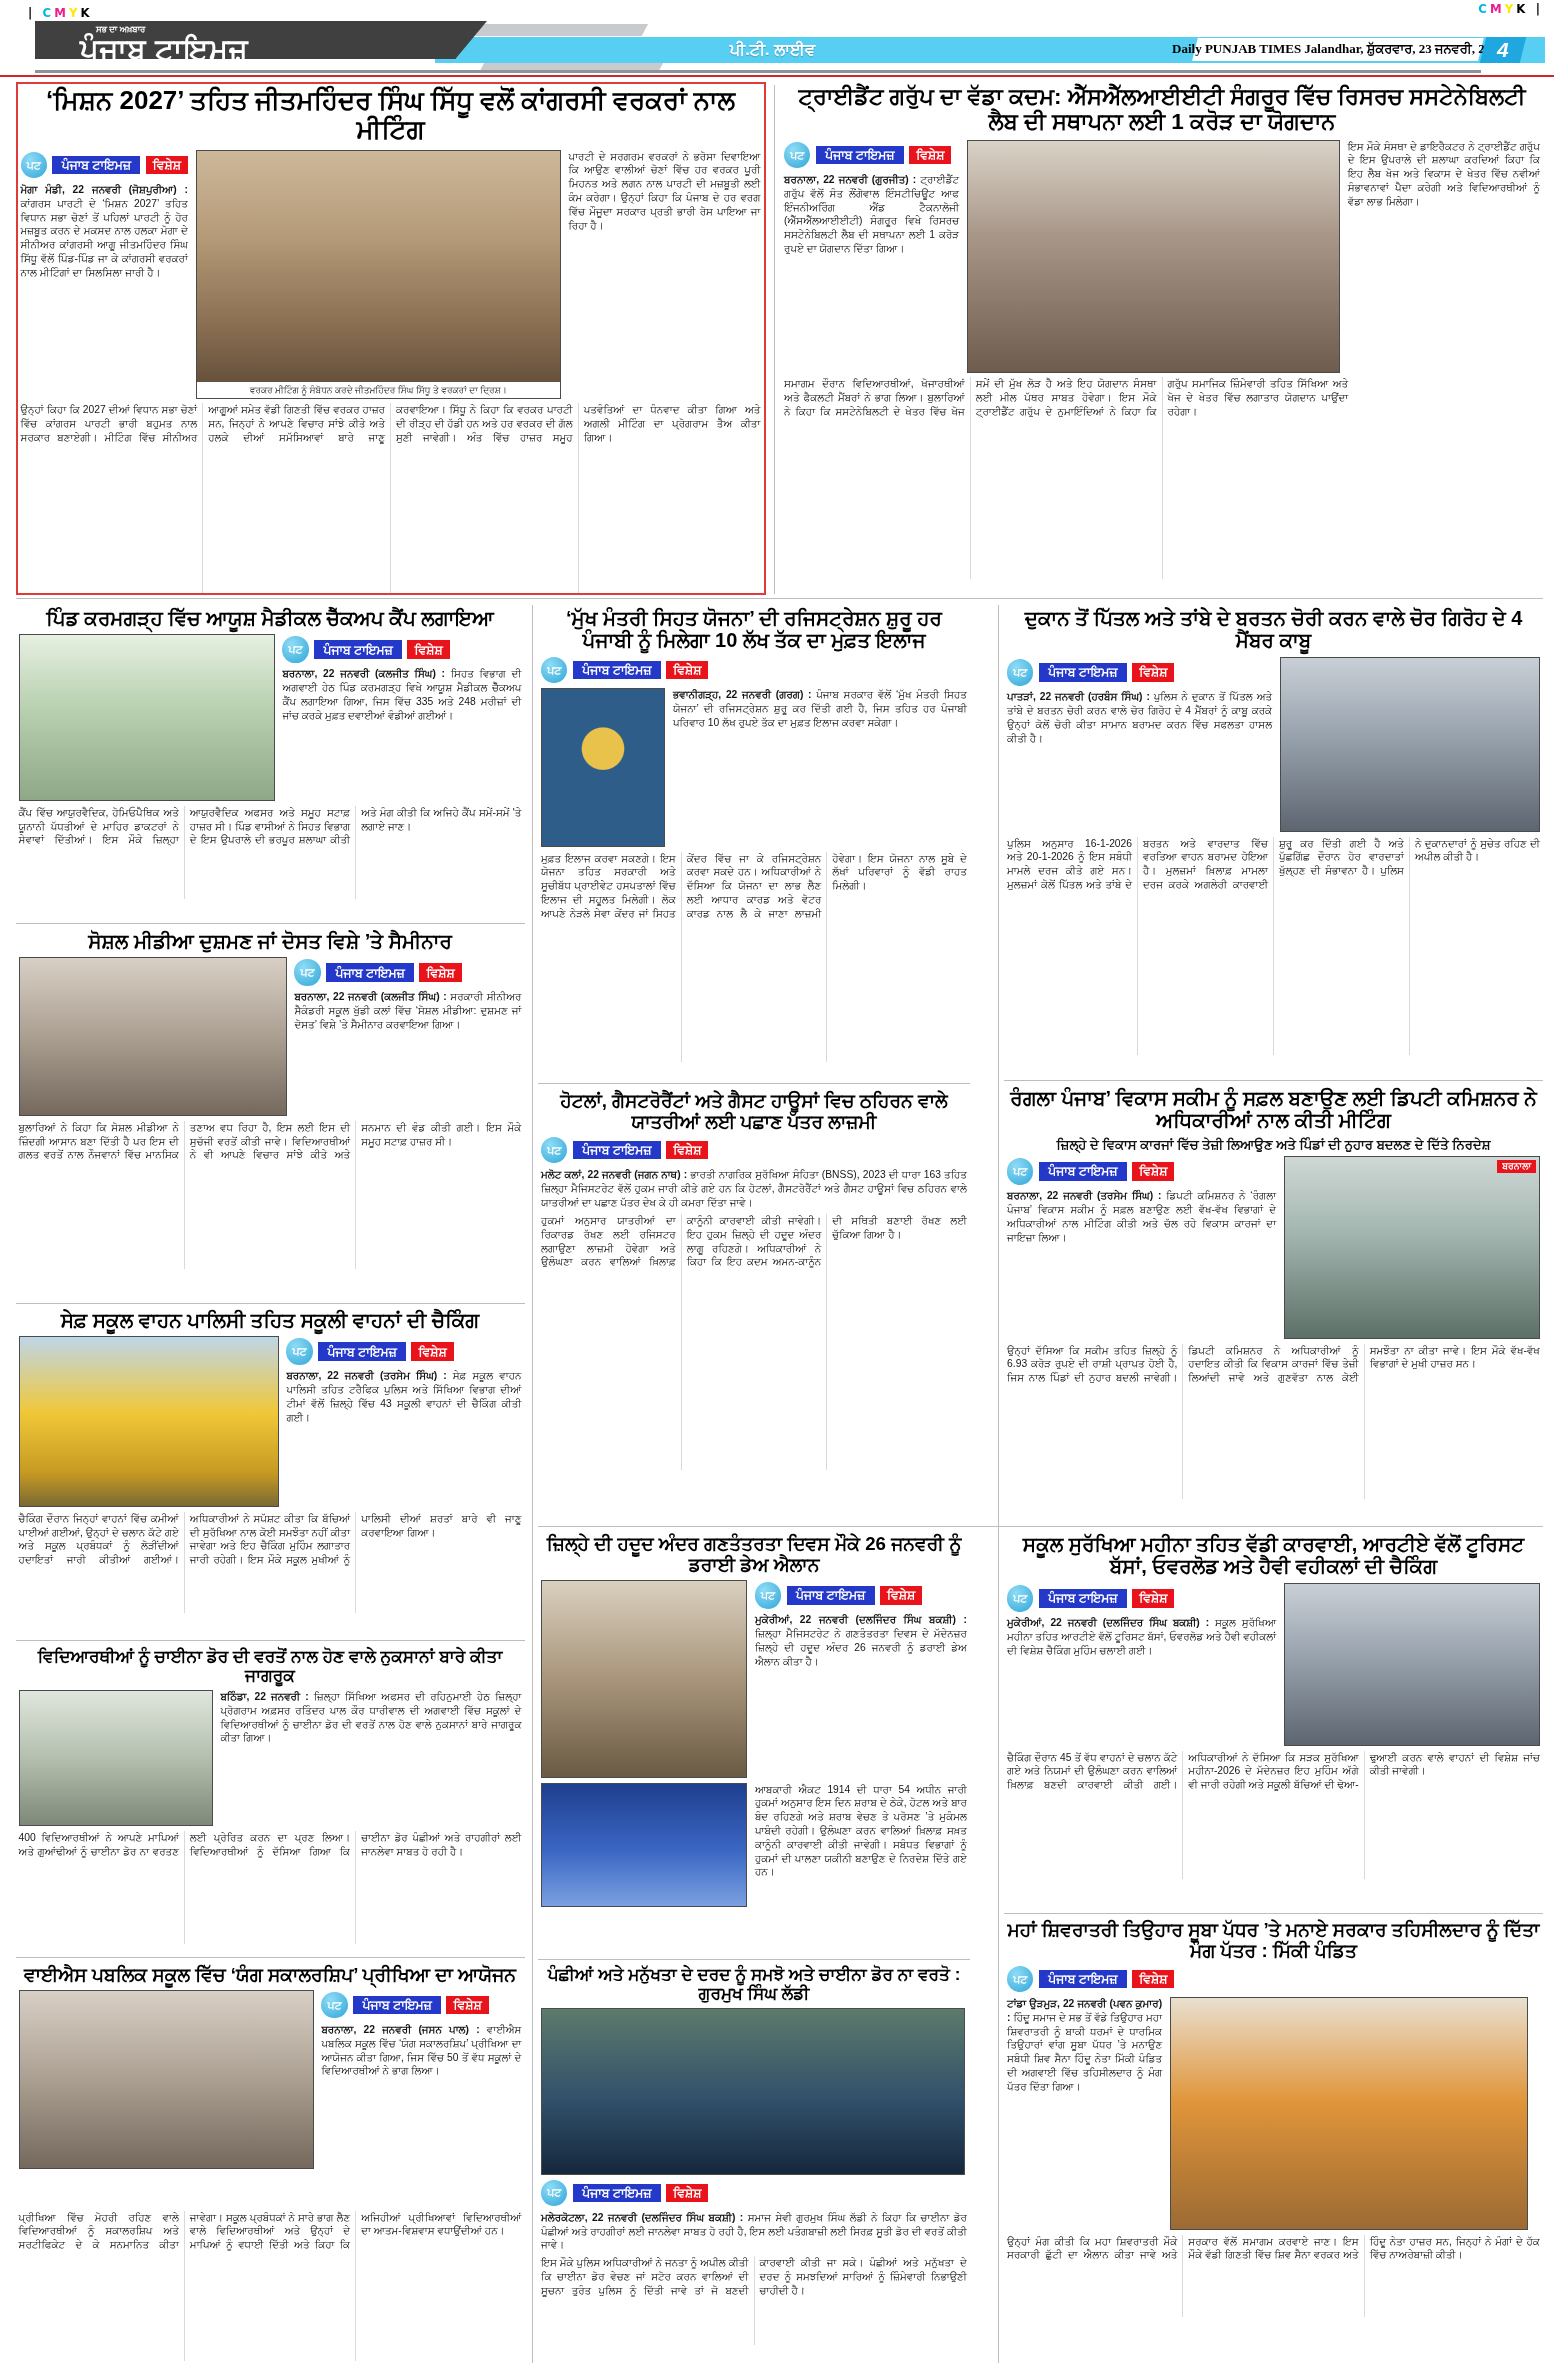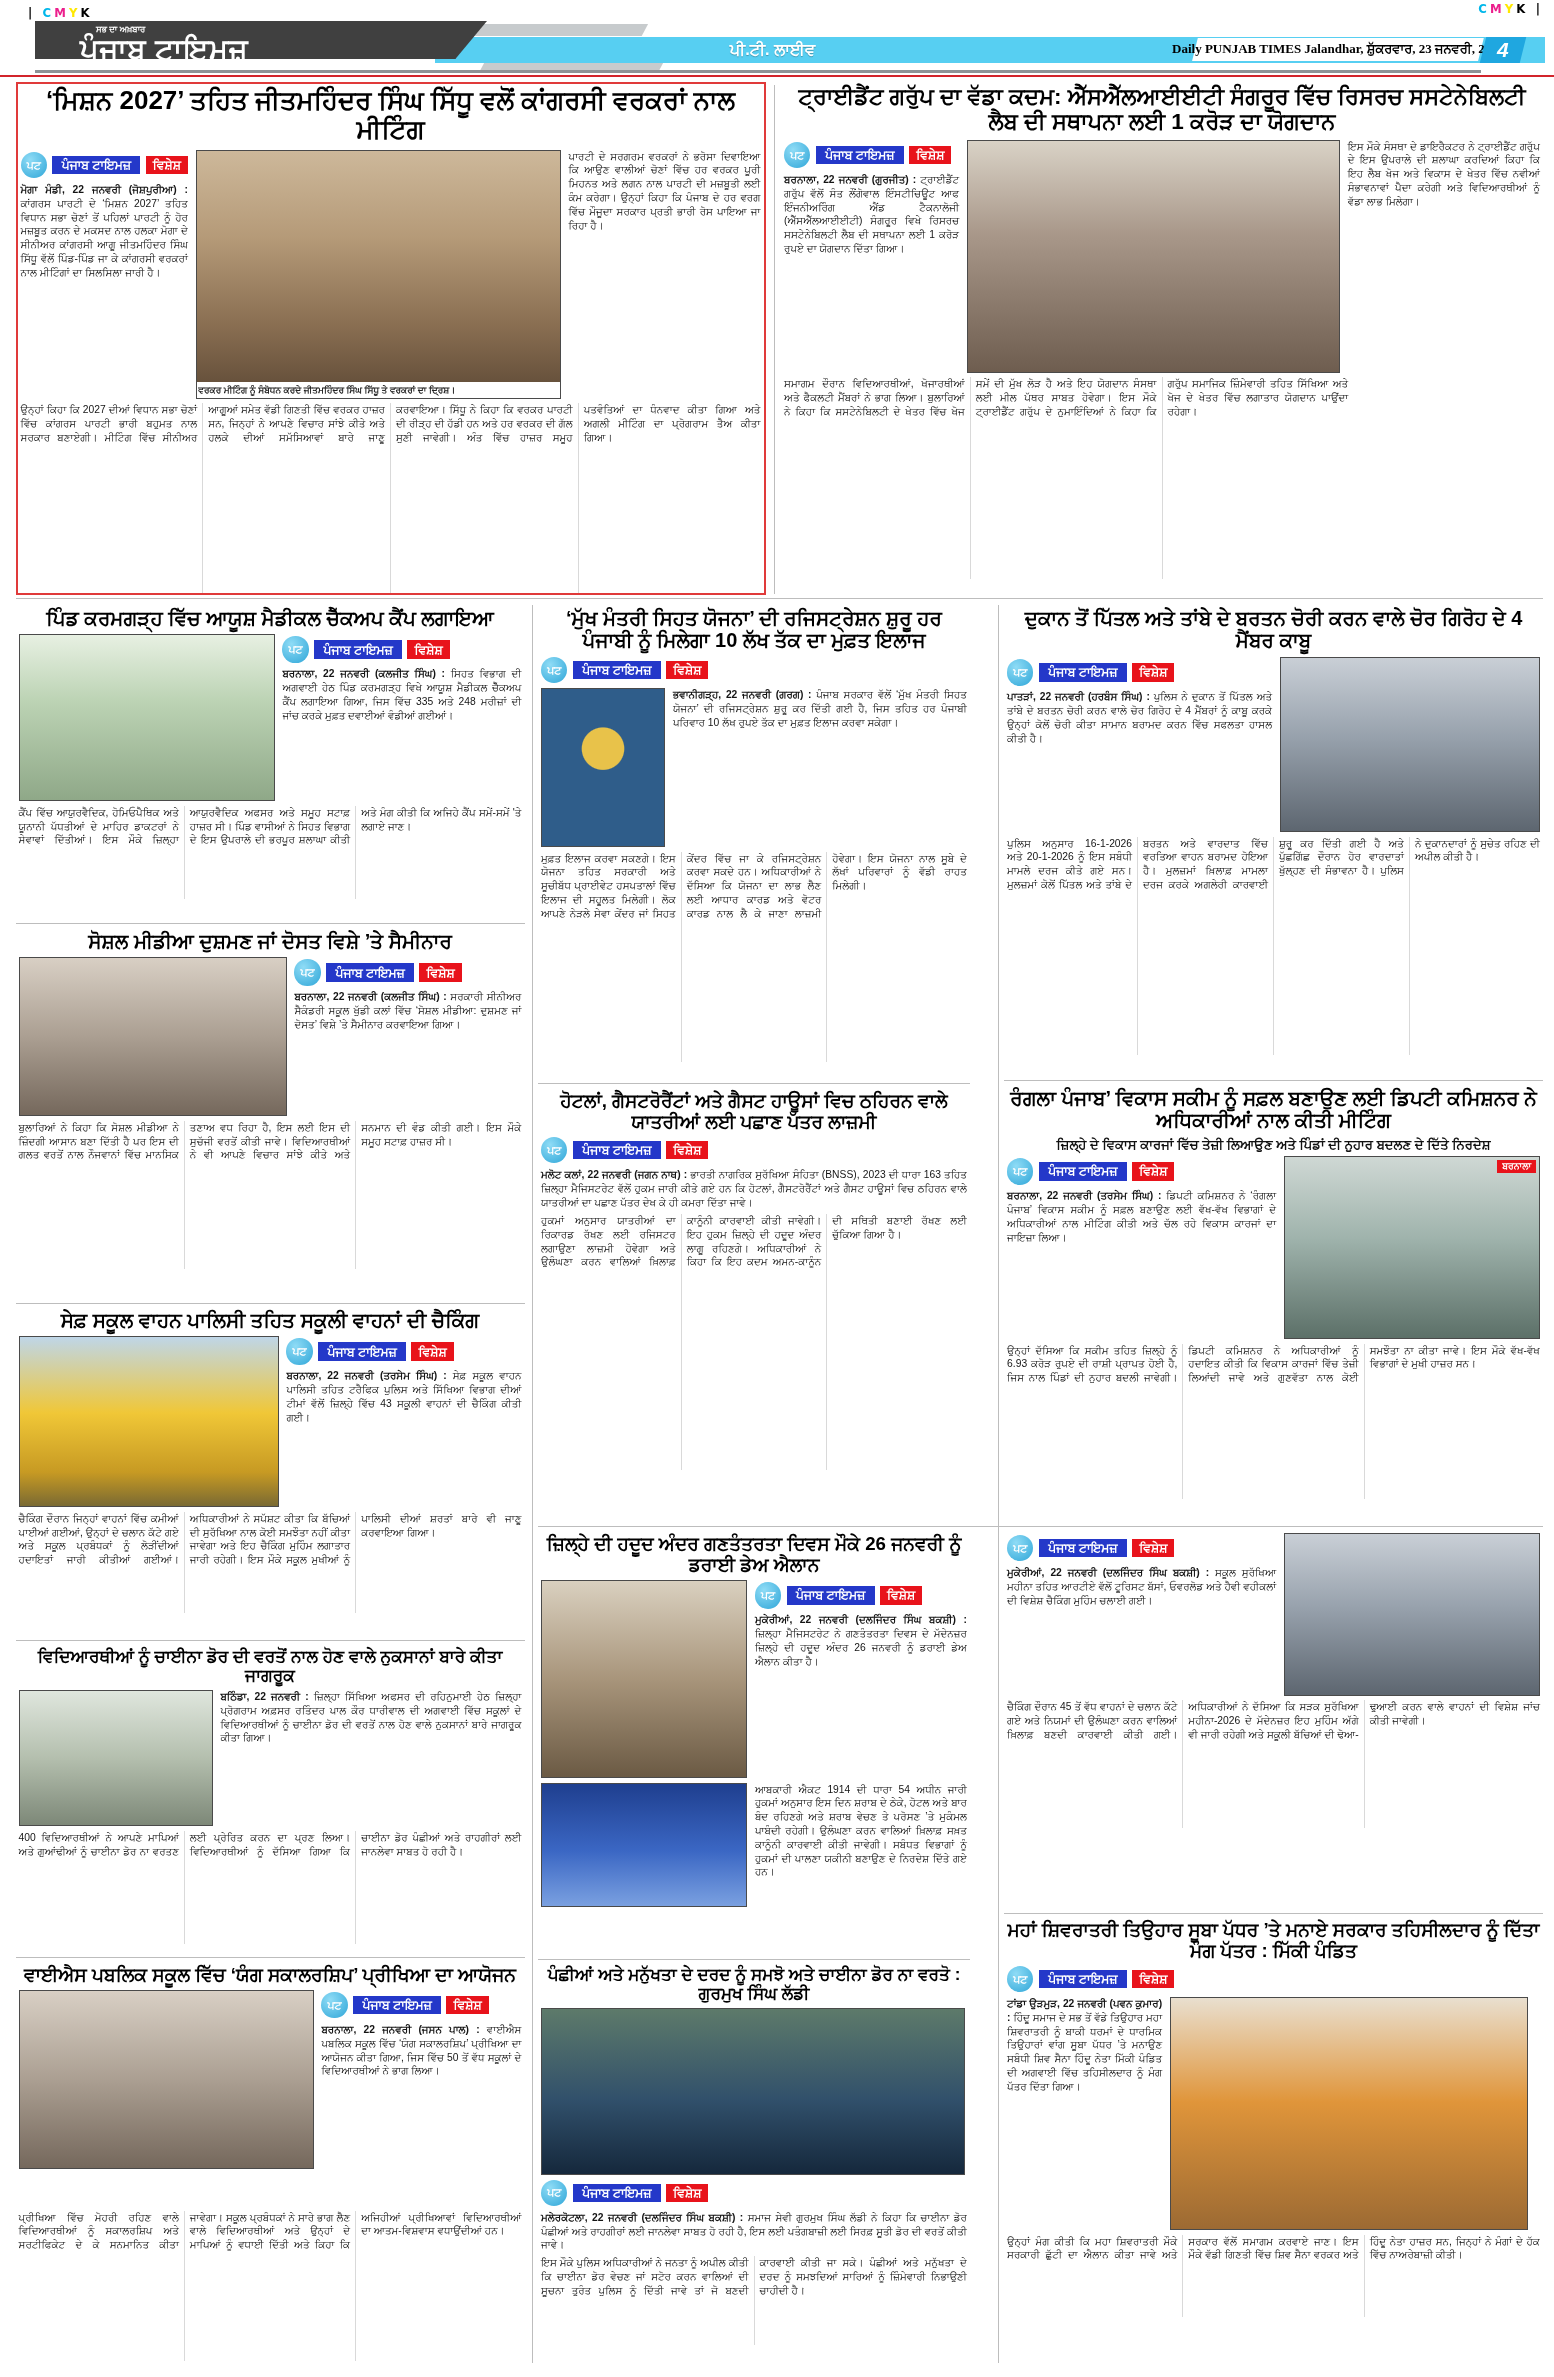--- a/index.html
+++ b/index.html
@@ -36,21 +36,21 @@
   .ptb{background:#2438c9;color:#fff;font-weight:bold;padding:2.3px 9.3px;font-size:12.4px;white-space:nowrap;}
   .ptr{background:#e8131b;color:#fff;font-weight:bold;padding:2.3px 7px;font-size:12.4px;white-space:nowrap;}
   .txt{font-size:10.3px;line-height:1.34;text-align:justify;color:#141414;margin:0;}
   .txt strong{font-weight:bold;}
   .cols2{columns:2;column-gap:11px;column-rule:0.8px solid #d9d9d9;}
   .cols3{columns:3;column-gap:11px;column-rule:0.8px solid #d9d9d9;}
   .cols4{columns:4;column-gap:11px;column-rule:0.8px solid #d9d9d9;}
   .row{display:flex;gap:7.8px;align-items:flex-start;margin-bottom:4.7px;}
   .photo{margin:0;border:0.8px solid #4a4a4a;position:relative;flex:0 0 auto;box-sizing:border-box;}
   .photo .tag{position:absolute;right:3.1px;top:3.1px;background:#e8131b;color:#fff;font-size:9.3px;font-weight:bold;padding:0.8px 4.7px;text-align:right;}
-  figcaption{font-size:9px;line-height:1.25;color:#222;padding:2.3px 1.6px;text-align:left;background:#fff;font-weight:bold;}
+  figcaption{font-size:9px;line-height:1.25;color:#222;padding:2.3px 1.6px;text-align:center;background:#fff;}
   
   .ph-hall{background:linear-gradient(180deg,#cdb89a 0%,#b59a78 35%,#8a6f52 70%,#5e4a36 100%);}
   .ph-cer{background:linear-gradient(180deg,#d9d2c6 0%,#a9988a 40%,#6e5d4f 100%);}
   .ph-camp{background:linear-gradient(180deg,#e7f0e2 0%,#bcd3b4 40%,#8fa888 100%);}
   .ph-port{background:radial-gradient(circle at 50% 38%,#e8c24a 0 18%,#2f5d8a 19% 100%);}
   .ph-pol{background:linear-gradient(180deg,#c9cfd6 0%,#98a2ad 45%,#5d6670 100%);}
   .ph-grp{background:linear-gradient(180deg,#d8cfc4 0%,#ab9f92 50%,#75685c 100%);}
   .ph-bus{background:linear-gradient(180deg,#bfd6e8 0%,#f0c737 45%,#c79a23 80%,#7a6a33 100%);}
   .ph-meet{background:linear-gradient(180deg,#cfd8d4 0%,#9fb3ac 45%,#5c7068 100%);}
   .ph-desk{background:linear-gradient(180deg,#d9d0bf 0%,#a8957b 50%,#6b5a44 100%);}
@@ -261,20 +261,21 @@
         <p class="txt"><strong>ਮੁਕੇਰੀਆਂ, 22 ਜਨਵਰੀ (ਦਲਜਿੰਦਰ ਸਿੰਘ ਬਕਸ਼ੀ) :</strong> <span>ਜ਼ਿਲ੍ਹਾ ਮੈਜਿਸਟਰੇਟ ਨੇ ਗਣਤੰਤਰਤਾ ਦਿਵਸ ਦੇ ਮੱਦੇਨਜ਼ਰ ਜ਼ਿਲ੍ਹੇ ਦੀ ਹਦੂਦ ਅੰਦਰ 26 ਜਨਵਰੀ ਨੂੰ ਡਰਾਈ ਡੇਅ ਐਲਾਨ ਕੀਤਾ ਹੈ।</span></p>
       </div>
     </div>
     <div class="row">
       <figure class="photo ph-cii" style="width:206px;height:124px;"></figure>
       <p class="txt" style="flex:1;">ਆਬਕਾਰੀ ਐਕਟ 1914 ਦੀ ਧਾਰਾ 54 ਅਧੀਨ ਜਾਰੀ ਹੁਕਮਾਂ ਅਨੁਸਾਰ ਇਸ ਦਿਨ ਸ਼ਰਾਬ ਦੇ ਠੇਕੇ, ਹੋਟਲ ਅਤੇ ਬਾਰ ਬੰਦ ਰਹਿਣਗੇ ਅਤੇ ਸ਼ਰਾਬ ਵੇਚਣ ਤੇ ਪਰੋਸਣ ’ਤੇ ਮੁਕੰਮਲ ਪਾਬੰਦੀ ਰਹੇਗੀ। ਉਲੰਘਣਾ ਕਰਨ ਵਾਲਿਆਂ ਖ਼ਿਲਾਫ਼ ਸਖ਼ਤ ਕਾਨੂੰਨੀ ਕਾਰਵਾਈ ਕੀਤੀ ਜਾਵੇਗੀ। ਸਬੰਧਤ ਵਿਭਾਗਾਂ ਨੂੰ ਹੁਕਮਾਂ ਦੀ ਪਾਲਣਾ ਯਕੀਨੀ ਬਣਾਉਣ ਦੇ ਨਿਰਦੇਸ਼ ਦਿੱਤੇ ਗਏ ਹਨ।</p>
     </div>
   </article>
 
   <article class="art" style="left:1004px;top:1531px;width:539px;height:379px;">
+    <h2 class="hl s27">ਸਕੂਲ ਸੁਰੱਖਿਆ ਮਹੀਨਾ ਤਹਿਤ ਵੱਡੀ ਕਾਰਵਾਈ, ਆਰਟੀਏ ਵੱਲੋਂ ਟੂਰਿਸਟ ਬੱਸਾਂ, ਓਵਰਲੋਡ ਅਤੇ ਹੈਵੀ ਵਹੀਕਲਾਂ ਦੀ ਚੈਕਿੰਗ</h2>
     <div class="row">
       <div style="flex:1;">
         <div class="badges">
           <span class="ptc">ਪਟ</span>
           <span class="ptb">ਪੰਜਾਬ ਟਾਇਮਜ਼</span>
           <span class="ptr">ਵਿਸ਼ੇਸ਼</span>
         </div>
         <p class="txt"><strong>ਮੁਕੇਰੀਆਂ, 22 ਜਨਵਰੀ (ਦਲਜਿੰਦਰ ਸਿੰਘ ਬਕਸ਼ੀ) :</strong> <span>ਸਕੂਲ ਸੁਰੱਖਿਆ ਮਹੀਨਾ ਤਹਿਤ ਆਰਟੀਏ ਵੱਲੋਂ ਟੂਰਿਸਟ ਬੱਸਾਂ, ਓਵਰਲੋਡ ਅਤੇ ਹੈਵੀ ਵਹੀਕਲਾਂ ਦੀ ਵਿਸ਼ੇਸ਼ ਚੈਕਿੰਗ ਮੁਹਿੰਮ ਚਲਾਈ ਗਈ।</span></p>
       </div>
       <figure class="photo ph-pol" style="width:256px;height:163px;"></figure>

